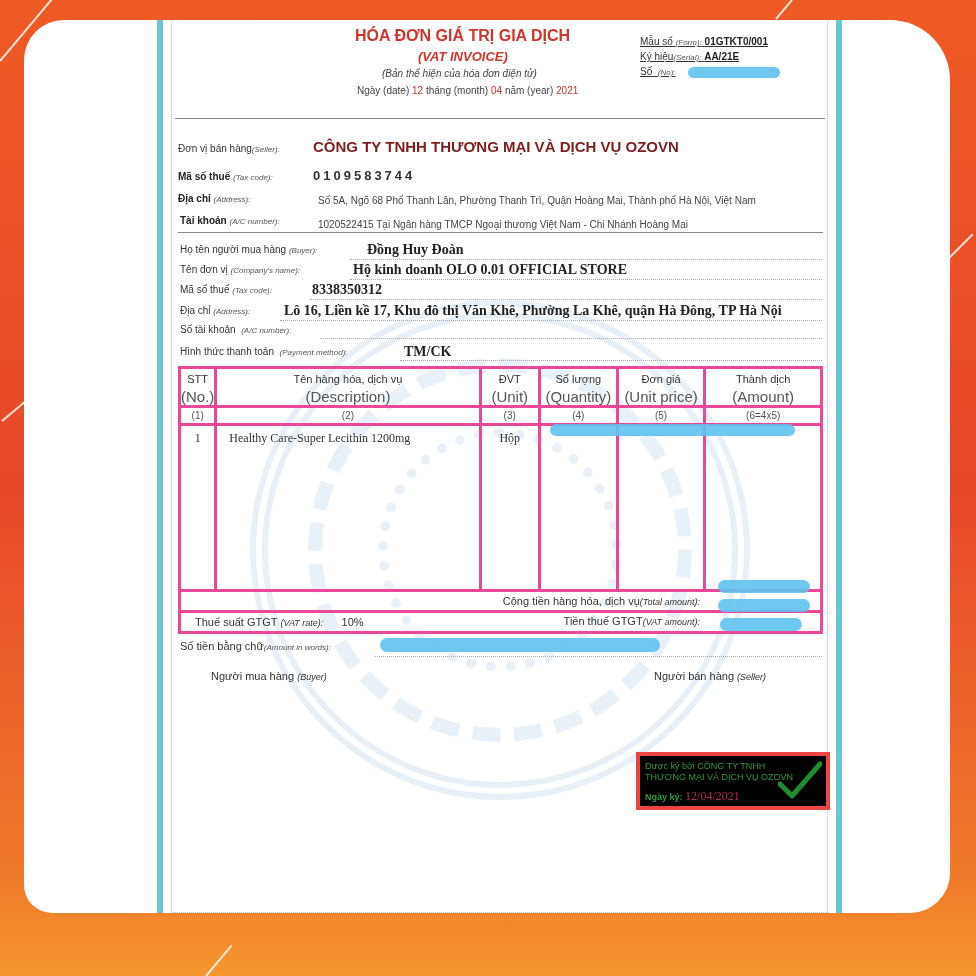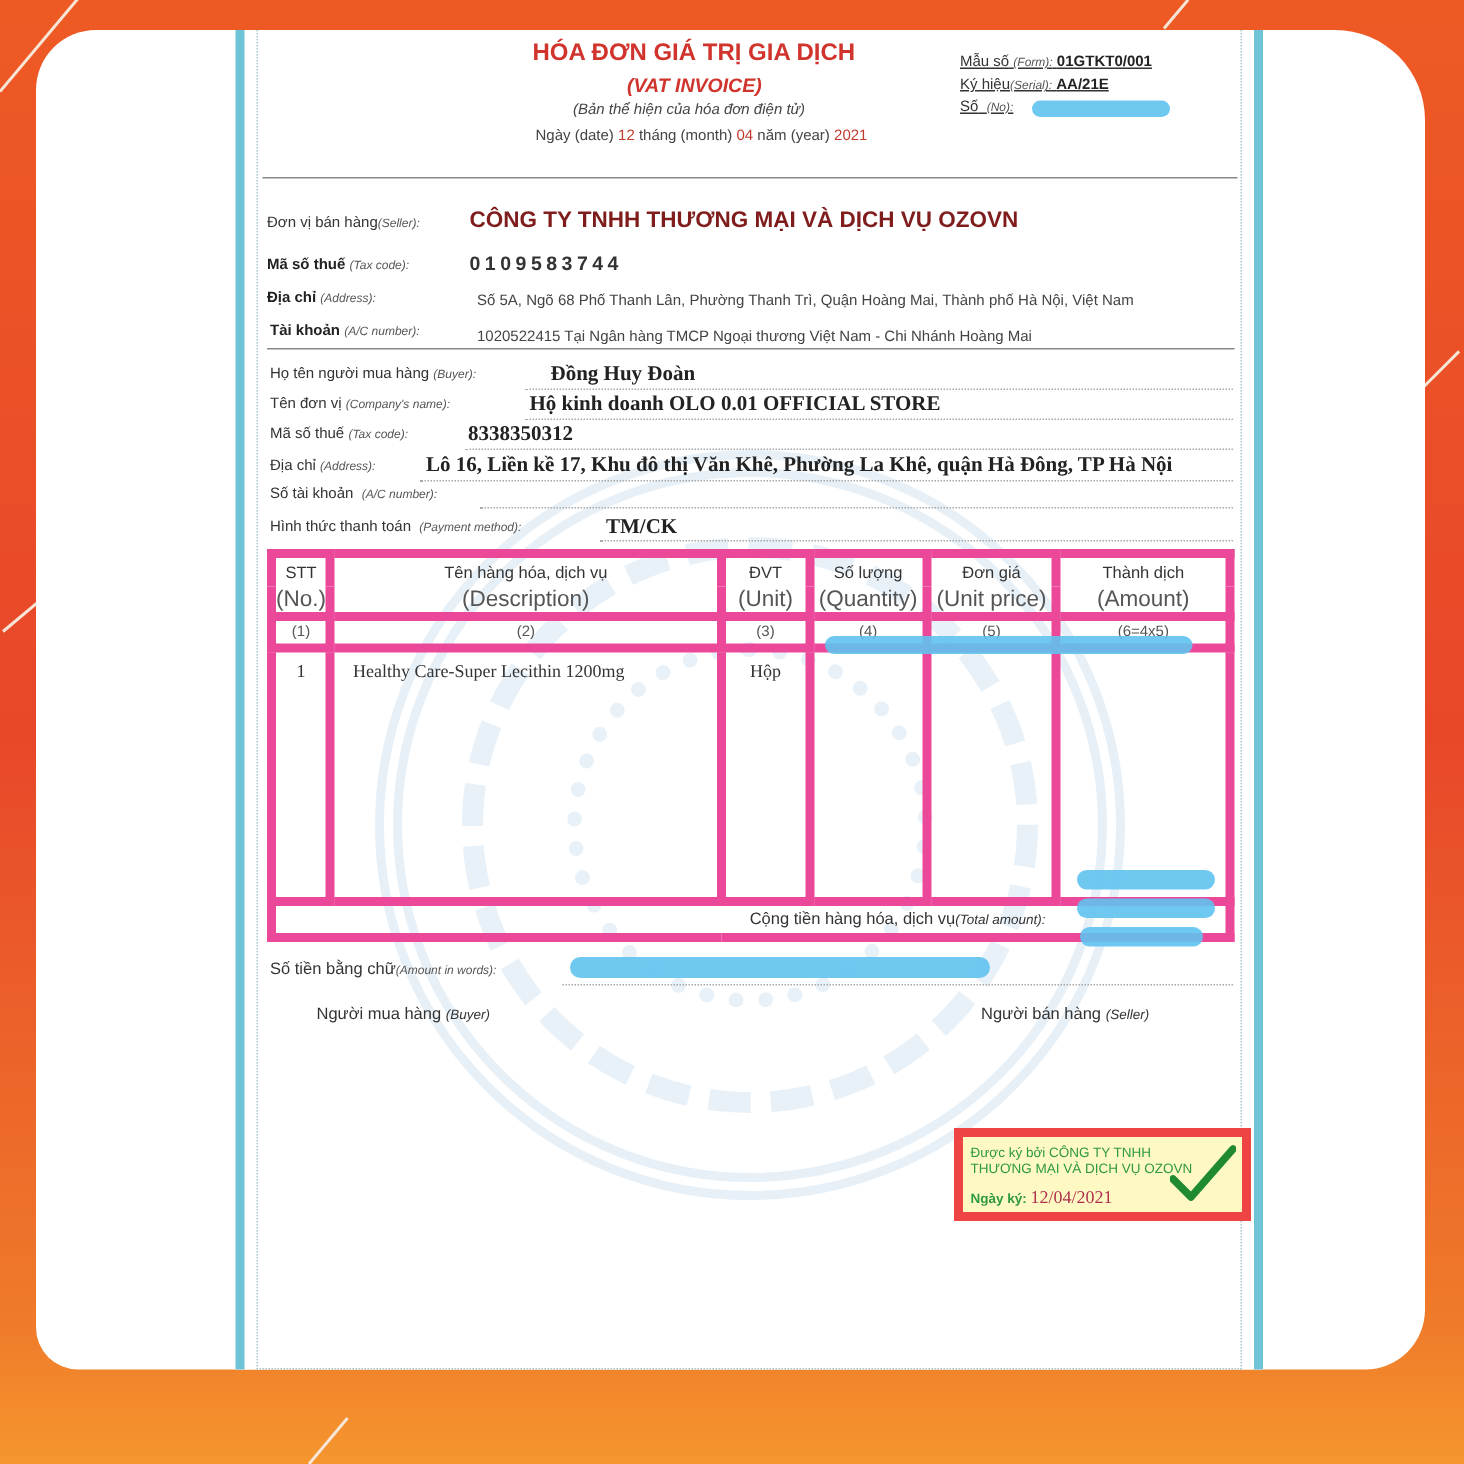--- a/index.html
+++ b/index.html
@@ -49,34 +49,34 @@
   .hr { position:absolute; left:175px; width:650px; height:1px; background:#888; }
   .lbl { font-size:10px; color:#333; }
   .lbl i { font-size:8px; color:#555; }
   .lbl b { color:#222; }
   .seller-name { left:313px; top:138px; font-size:15px; font-weight:bold; color:#7f1d1d; }
   .taxcode { left:313px; top:168px; font-size:13px; font-weight:bold; color:#333; letter-spacing:3px; }
   .val-sm { font-size:10px; color:#444; }
   .val-serif { font-family:"Liberation Serif", serif; font-weight:bold; color:#222; font-size:14px; }
   .dotline { position:absolute; height:0; border-bottom:1px dotted #aaa; }
   table.items { position:absolute; left:178px; top:366px; width:645px; border-collapse:collapse; font-size:10px; color:#333; }
-  table.items td, table.items th { border:6px solid #ec4899; text-align:center; padding:0; font-weight:normal; }
+  table.items td, table.items th { border:3px solid #ec4899; text-align:center; padding:0; font-weight:normal; }
   table.items .hdr1 td { height:19px; font-size:11px; }
   table.items .hdr2 td { height:16px; font-size:15px; color:#555; border-top:none; }
   table.items .hdr1 td { border-bottom:none; }
   table.items .hdr3 td { height:15px; font-size:10px; color:#555; }
   table.items .row td { height:158px; vertical-align:top; padding-top:5px; font-family:"Liberation Serif", serif; font-size:12px; color:#333; }
   table.items .row td.desc { text-align:left; padding-left:12px; }
   table.items .sum td { height:18px; font-size:11px; color:#333; }
   table.items .sum i { font-size:9px;font-style:italic; }
   .sig { font-size:11px; color:#333; }
   .sig i { font-size:9px; }
   .signed-box {
     position:absolute; left:636px; top:752px; width:186px; height:50px;
-    border:6px solid #ef4444; background:#fef9c3;
+    border:4px solid #ef4444; background:#000000;
   }
   .signed-box .t1 { position:absolute; left:5px; top:5px; font-size:9px; color:#2e9a3e; line-height:11px; }
   .signed-box .t2 { position:absolute; left:5px; top:33px; font-size:9px; font-weight:bold; color:#2e9a3e; }
   .signed-box .t2 span { font-family:"Liberation Serif", serif; font-weight:normal; font-size:12px; color:#b03050; }
   .check { position:absolute; left:138px; top:4px; width:44px; height:40px; }
 </style>
 </head>
 <body>
 
 <div class="stripe" style="left:0;top:60px;width:90px;transform:rotate(-50deg);"></div>
@@ -214,20 +214,27 @@
     <td>Hộp</td>
     <td></td>
     <td></td>
     <td></td>
   </tr>
   <tr class="sum">
     <td colspan="6" style="text-align:right;padding-right:120px;">
       <span>Cộng tiền hàng hóa, dịch vụ</span><i>(Total amount):</i>
     </td>
   </tr>
+  <tr class="sum">
+    <td colspan="6" style="text-align:left;padding-left:14px;position:relative;">
+      <span>Thuế suất GTGT</span> <i>(VAT rate):</i>
+      &nbsp;&nbsp;&nbsp;&nbsp;&nbsp;<span>10%</span>
+      <span style="position:absolute;right:120px;top:2px;"><span>Tiền thuế GTGT</span><i>(VAT amount):</i></span>
+    </td>
+  </tr>
 </tbody>
   </table>
 
 <div class="redact" style="left:550px;top:424px;width:245px;height:12px;"></div>
 <div class="redact" style="left:718px;top:580px;width:92px;height:13px;"></div>
 <div class="redact" style="left:718px;top:599px;width:92px;height:13px;"></div>
 <div class="redact" style="left:720px;top:618px;width:82px;height:13px;"></div>
 
 <div class="abs lbl" style="left:180px;top:640px;font-size:11px;">
   <span>Số tiền bằng chữ</span><i>(Amount in words):</i>

